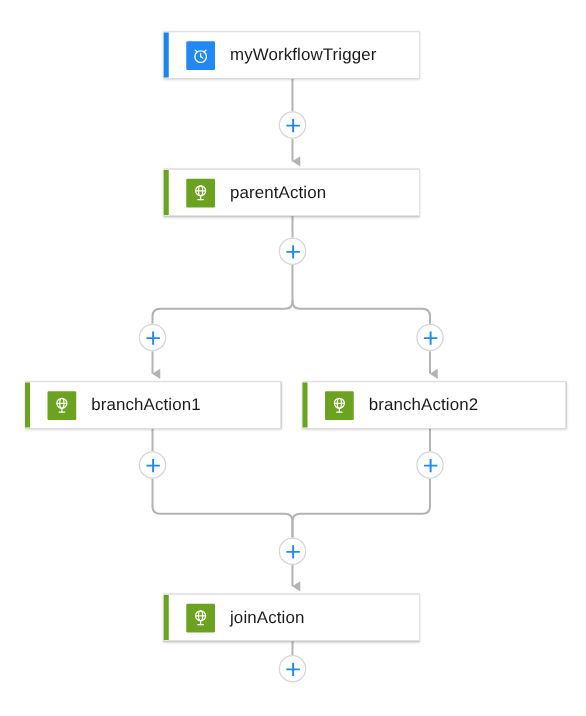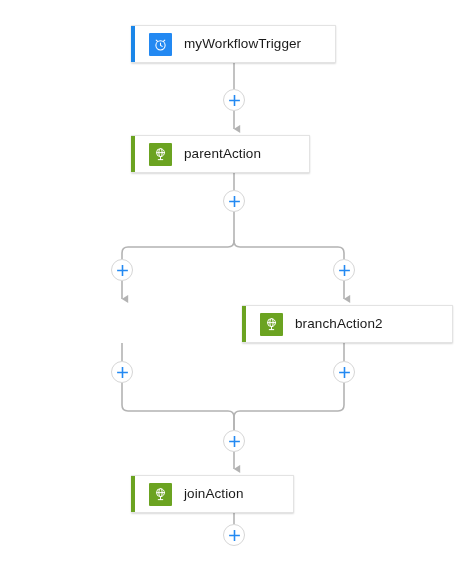--- a/index.html
+++ b/index.html
@@ -129,54 +129,69 @@
           <circle cx="12" cy="13.3" r="7.4"></circle>
           <path d="M12 9.6 L12 13.3 L14.6 15.1"></path>
           <path d="M5.1 5.0 L7.4 7.1"></path>
           <path d="M18.9 5.0 L16.6 7.1"></path>
         </svg>
       </span>
       <span class="card-label">myWorkflowTrigger</span>
     </div>
   </div>
 
-  <div class="card" style="left:131px;top:135px;width:179px;">
+  <div class="card" style="left:131px;top:135px;width:205px;">
     <div class="accent action"></div>
     <div class="card-inner">
       <span class="ic action">
         <svg width="15" height="15" viewBox="0 0 24 24" fill="none" stroke="#ffffff" stroke-width="1.6" stroke-linecap="round" stroke-linejoin="round">
           <circle cx="12" cy="9" r="6.4"></circle>
           <ellipse cx="12" cy="9" rx="2.7" ry="6.4"></ellipse>
           <path d="M5.8 9 L18.2 9"></path>
           <path d="M12 15.4 L12 20.2"></path>
           <path d="M8.4 20.2 L15.6 20.2"></path>
         </svg>
       </span>
       <span class="card-label">parentAction</span>
     </div>
   </div>
 
+  <div class="card" style="left:20px;top:305px;width:205px;">
+    <div class="accent action"></div>
+    <div class="card-inner">
+      <span class="ic action">
+        <svg width="15" height="15" viewBox="0 0 24 24" fill="none" stroke="#ffffff" stroke-width="1.6" stroke-linecap="round" stroke-linejoin="round">
+          <circle cx="12" cy="9" r="6.4"></circle>
+          <ellipse cx="12" cy="9" rx="2.7" ry="6.4"></ellipse>
+          <path d="M5.8 9 L18.2 9"></path>
+          <path d="M12 15.4 L12 20.2"></path>
+          <path d="M8.4 20.2 L15.6 20.2"></path>
+        </svg>
+      </span>
+      <span class="card-label">branchAction1</span>
+    </div>
+  </div>
 
   <div class="card" style="left:242px;top:305px;width:211px;">
     <div class="accent action"></div>
     <div class="card-inner">
       <span class="ic action">
         <svg width="15" height="15" viewBox="0 0 24 24" fill="none" stroke="#ffffff" stroke-width="1.6" stroke-linecap="round" stroke-linejoin="round">
           <circle cx="12" cy="9" r="6.4"></circle>
           <ellipse cx="12" cy="9" rx="2.7" ry="6.4"></ellipse>
           <path d="M5.8 9 L18.2 9"></path>
           <path d="M12 15.4 L12 20.2"></path>
           <path d="M8.4 20.2 L15.6 20.2"></path>
         </svg>
       </span>
       <span class="card-label">branchAction2</span>
     </div>
   </div>
 
-  <div class="card" style="left:131px;top:475px;width:163px;">
+  <div class="card" style="left:131px;top:475px;width:205px;">
     <div class="accent action"></div>
     <div class="card-inner">
       <span class="ic action">
         <svg width="15" height="15" viewBox="0 0 24 24" fill="none" stroke="#ffffff" stroke-width="1.6" stroke-linecap="round" stroke-linejoin="round">
           <circle cx="12" cy="9" r="6.4"></circle>
           <ellipse cx="12" cy="9" rx="2.7" ry="6.4"></ellipse>
           <path d="M5.8 9 L18.2 9"></path>
           <path d="M12 15.4 L12 20.2"></path>
           <path d="M8.4 20.2 L15.6 20.2"></path>
         </svg>

